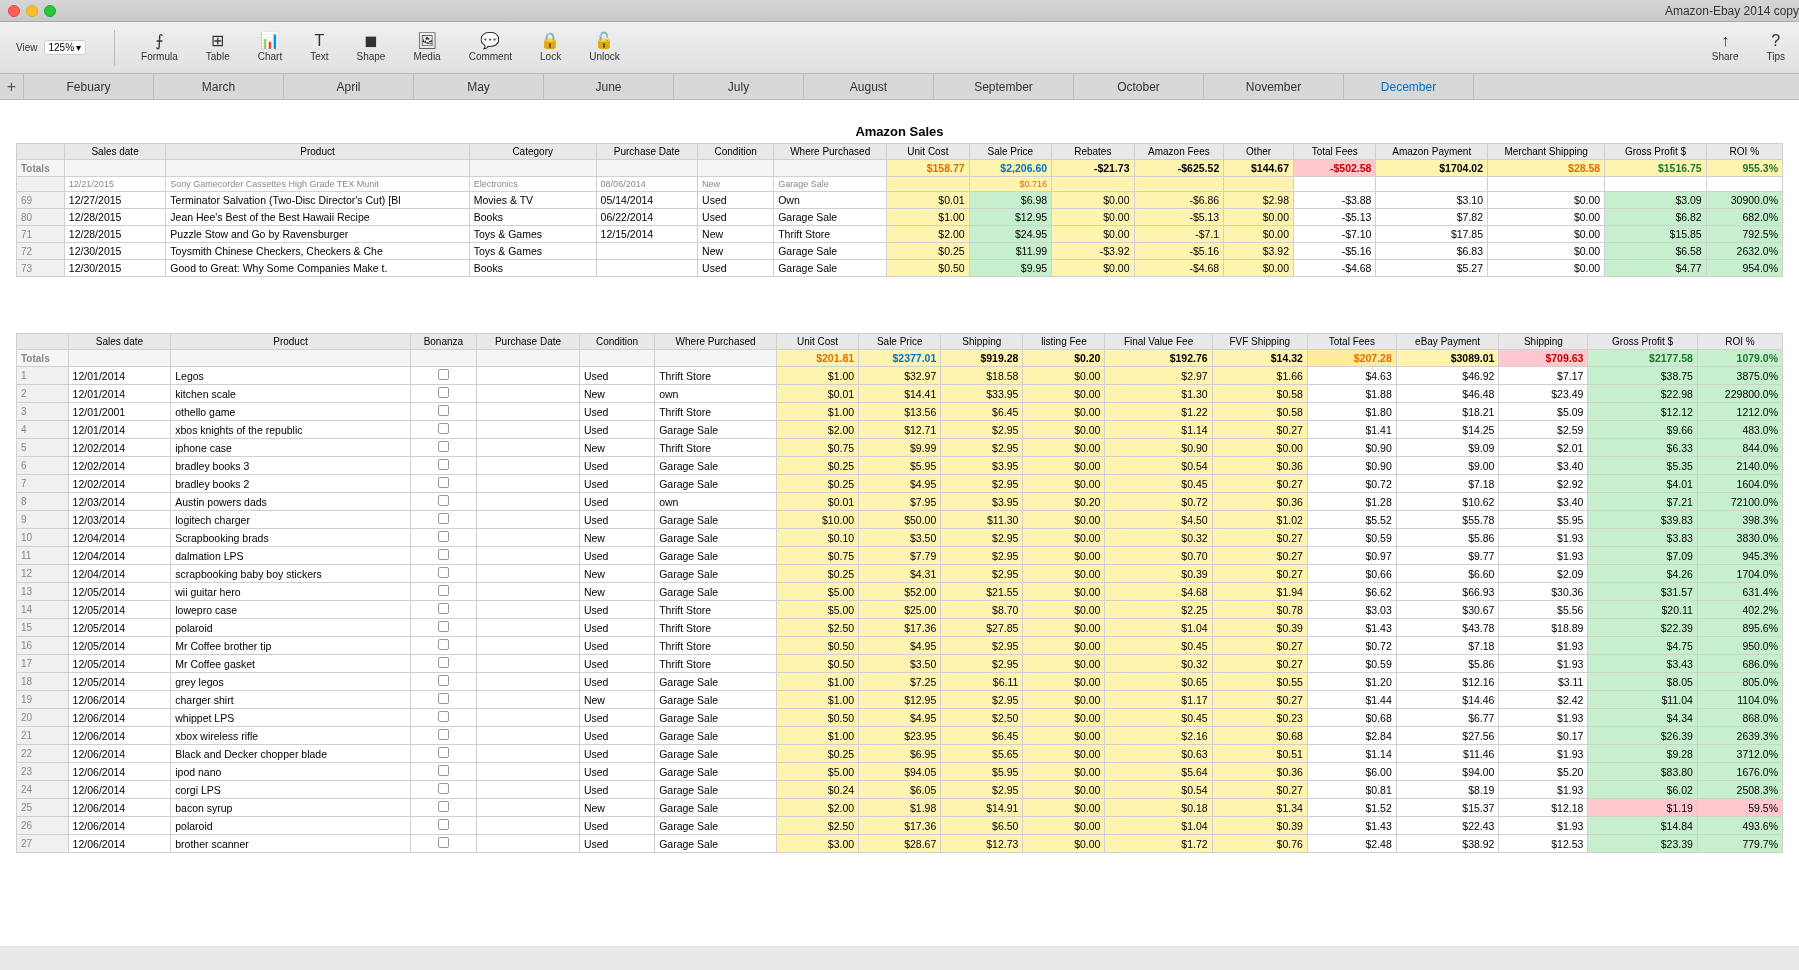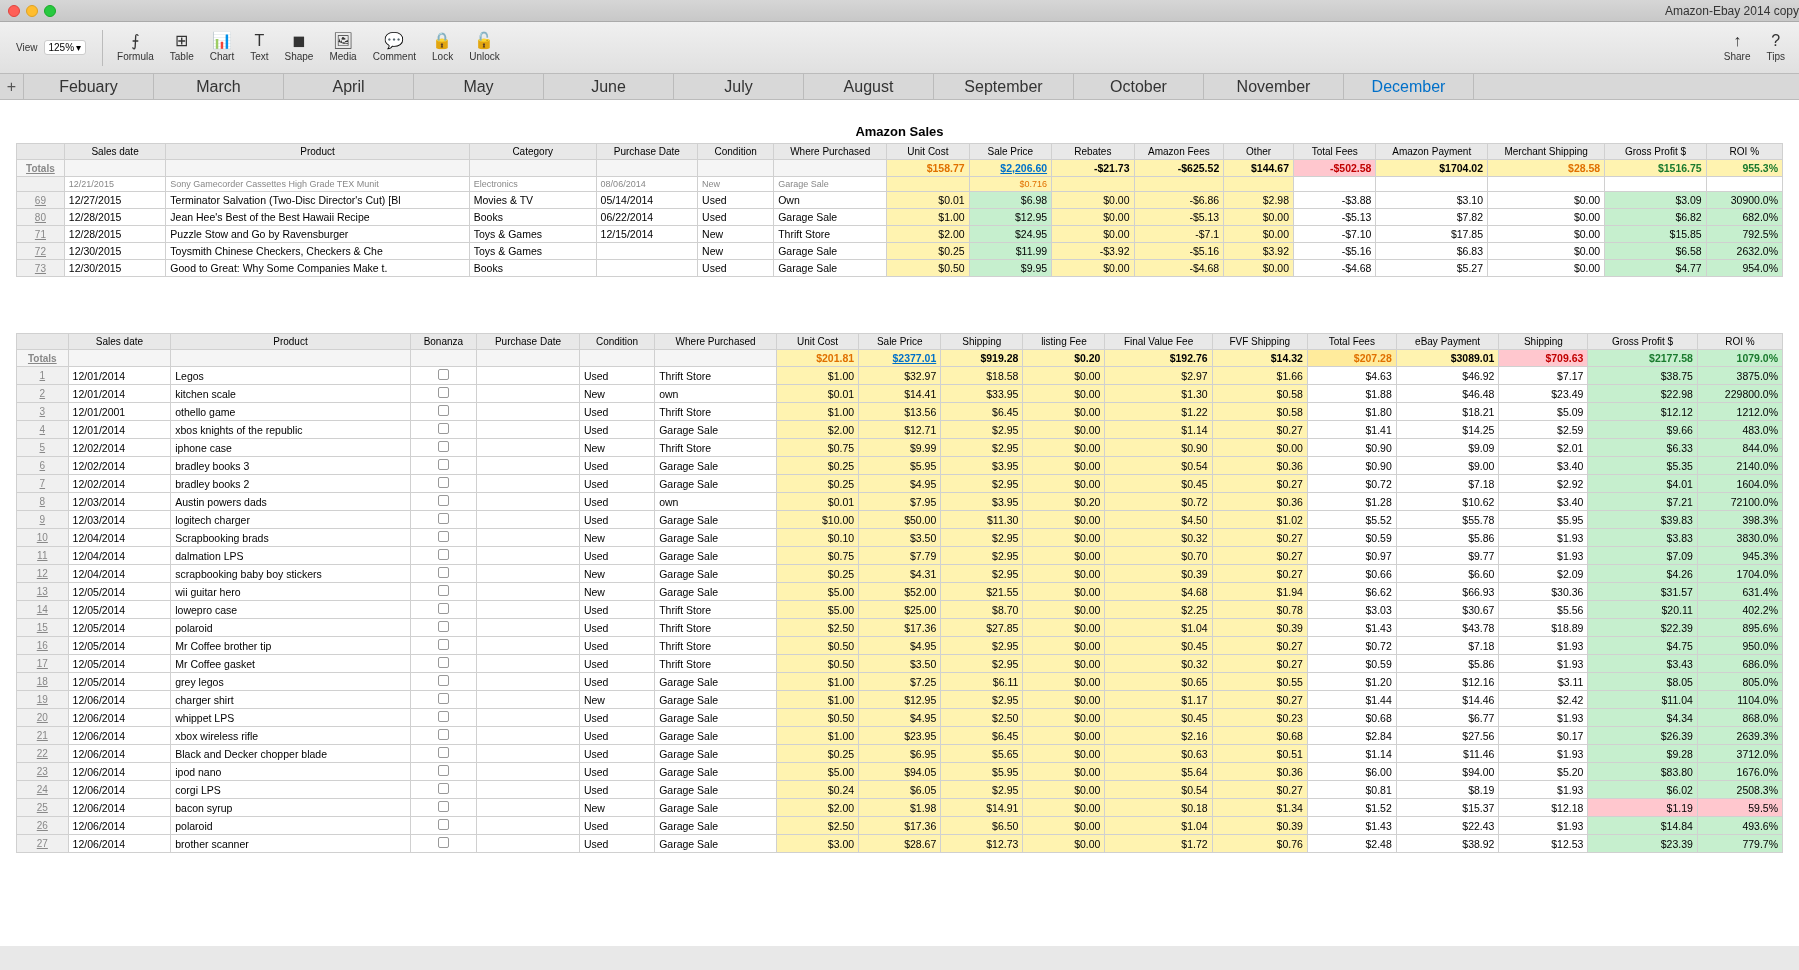--- a/index.html
+++ b/index.html
@@ -31,21 +31,21 @@
     .title-bar-text { font-size: 12px; font-weight: 500; color: #333; }
 
     
     .toolbar {
       height: 52px;
       background: linear-gradient(to bottom, #f0f0f0, #e0e0e0);
       border-bottom: 1px solid #bbb;
       display: flex;
       align-items: center;
       padding: 0 8px;
-      gap: 4px;
+      gap: 16px;
     }
     .toolbar-btn {
       display: flex;
       flex-direction: column;
       align-items: center;
       font-size: 10px;
       color: #333;
       cursor: pointer;
       padding: 3px 6px;
       border-radius: 4px;
@@ -107,21 +107,21 @@
     }
     .col-headers {
       display: flex;
       flex: 1;
       overflow: hidden;
     }
     .col-header-item {
       display: flex;
       align-items: center;
       justify-content: center;
-      font-size: 16px;
+      font-size: 12px;
       color: #333;
       border-right: 1px solid #bbb;
       padding: 0 8px;
       height: 26px;
       white-space: nowrap;
       cursor: pointer;
     }
     .col-header-item.active { color: #0070c9; }
 
     
@@ -156,35 +156,33 @@
     th {
       background: #e8e8e8;
       font-weight: 500;
       text-align: center;
       font-size: 10px;
     }
     td { background: white; }
     
     .row-num {
       width: 28px;
-      text-align: center;
       background: #f0f0f0;
       color: #888;
       font-size: 10px;
-      text-decoration: underline;
     }
     .totals-row td {
       background: #f5f5f5;
       font-weight: 600;
     }
     
     
     .yellow-bg { background-color: #fff3b0 !important; }
     .orange-text { color: #e07000; }
-    .blue-text { color: #0070c9; text-decoration: underline; }
+    .blue-text { color: #0070c9; }
     .green-text { color: #1a7a2e; }
     .red-text { color: #c00000; }
     .green-bg { background-color: #c6efce !important; }
     .light-red-bg { background-color: #ffc7ce !important; }
     .light-orange-bg { background-color: #ffeb9c !important; }
 
     .num-right { text-align: right; }
 
     .checkbox-cell { text-align: center; }
     .checkbox {

